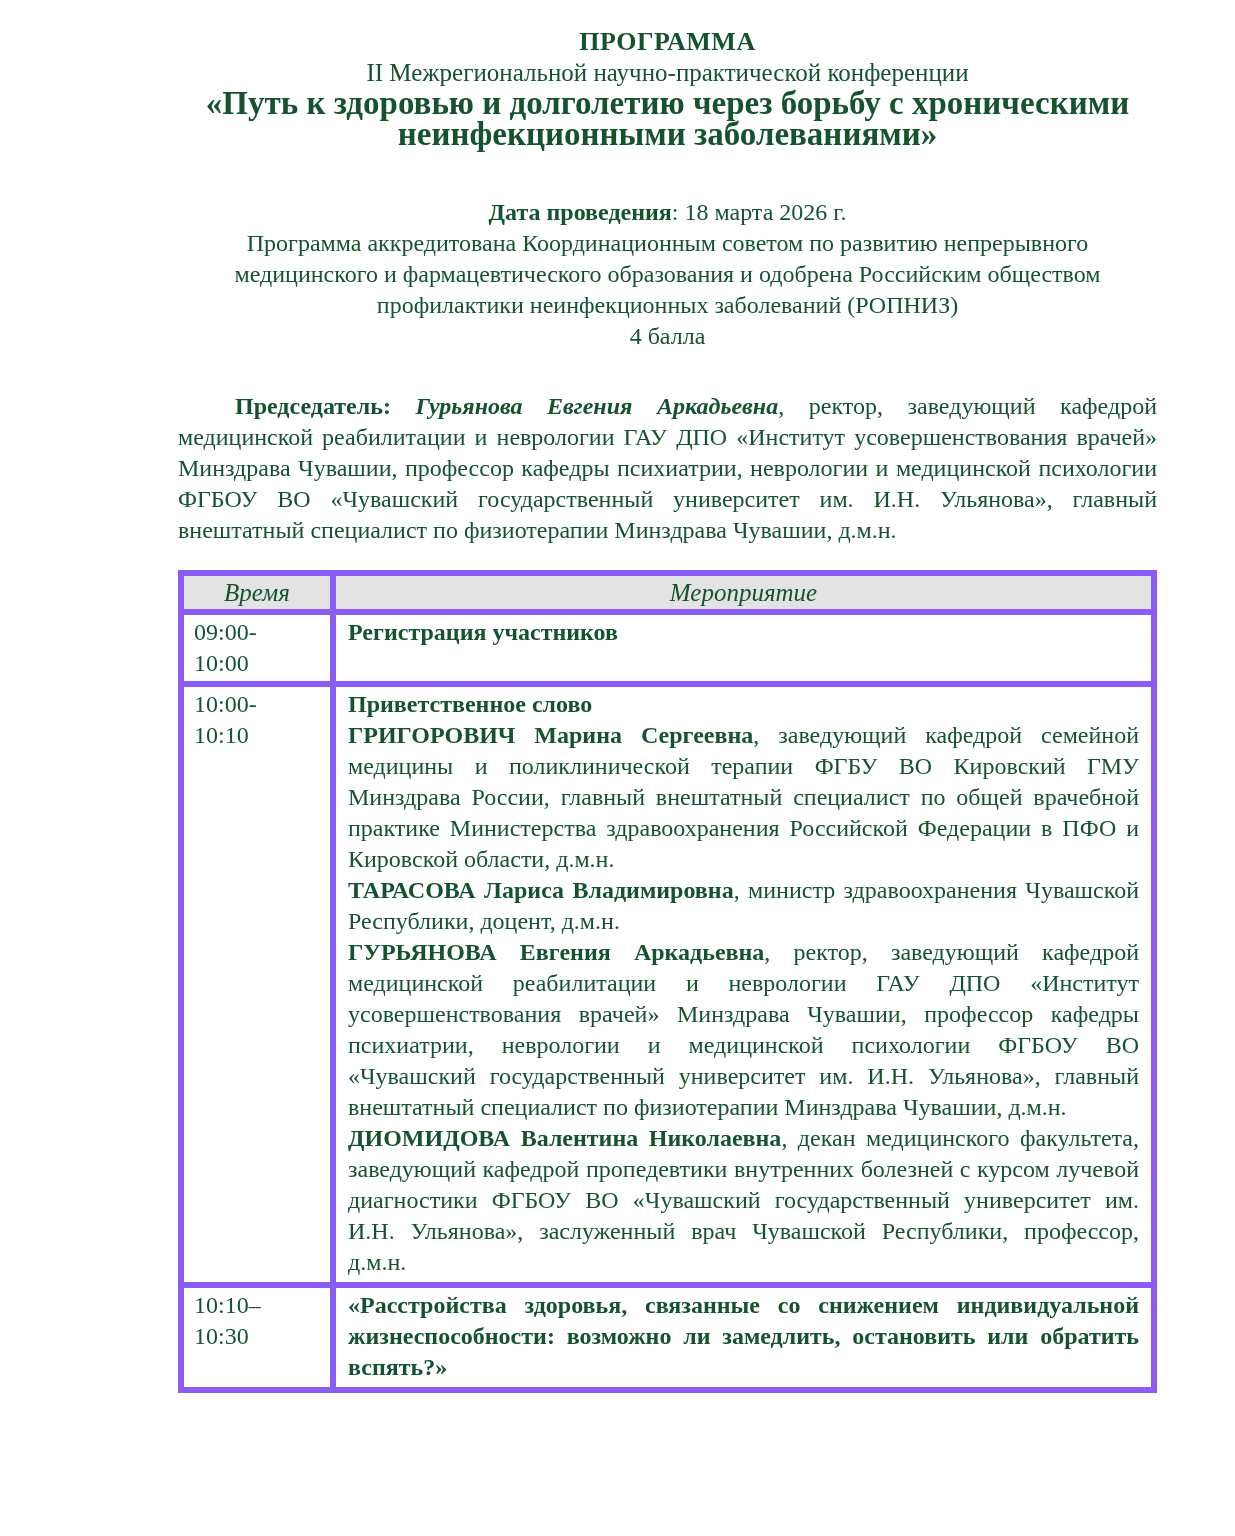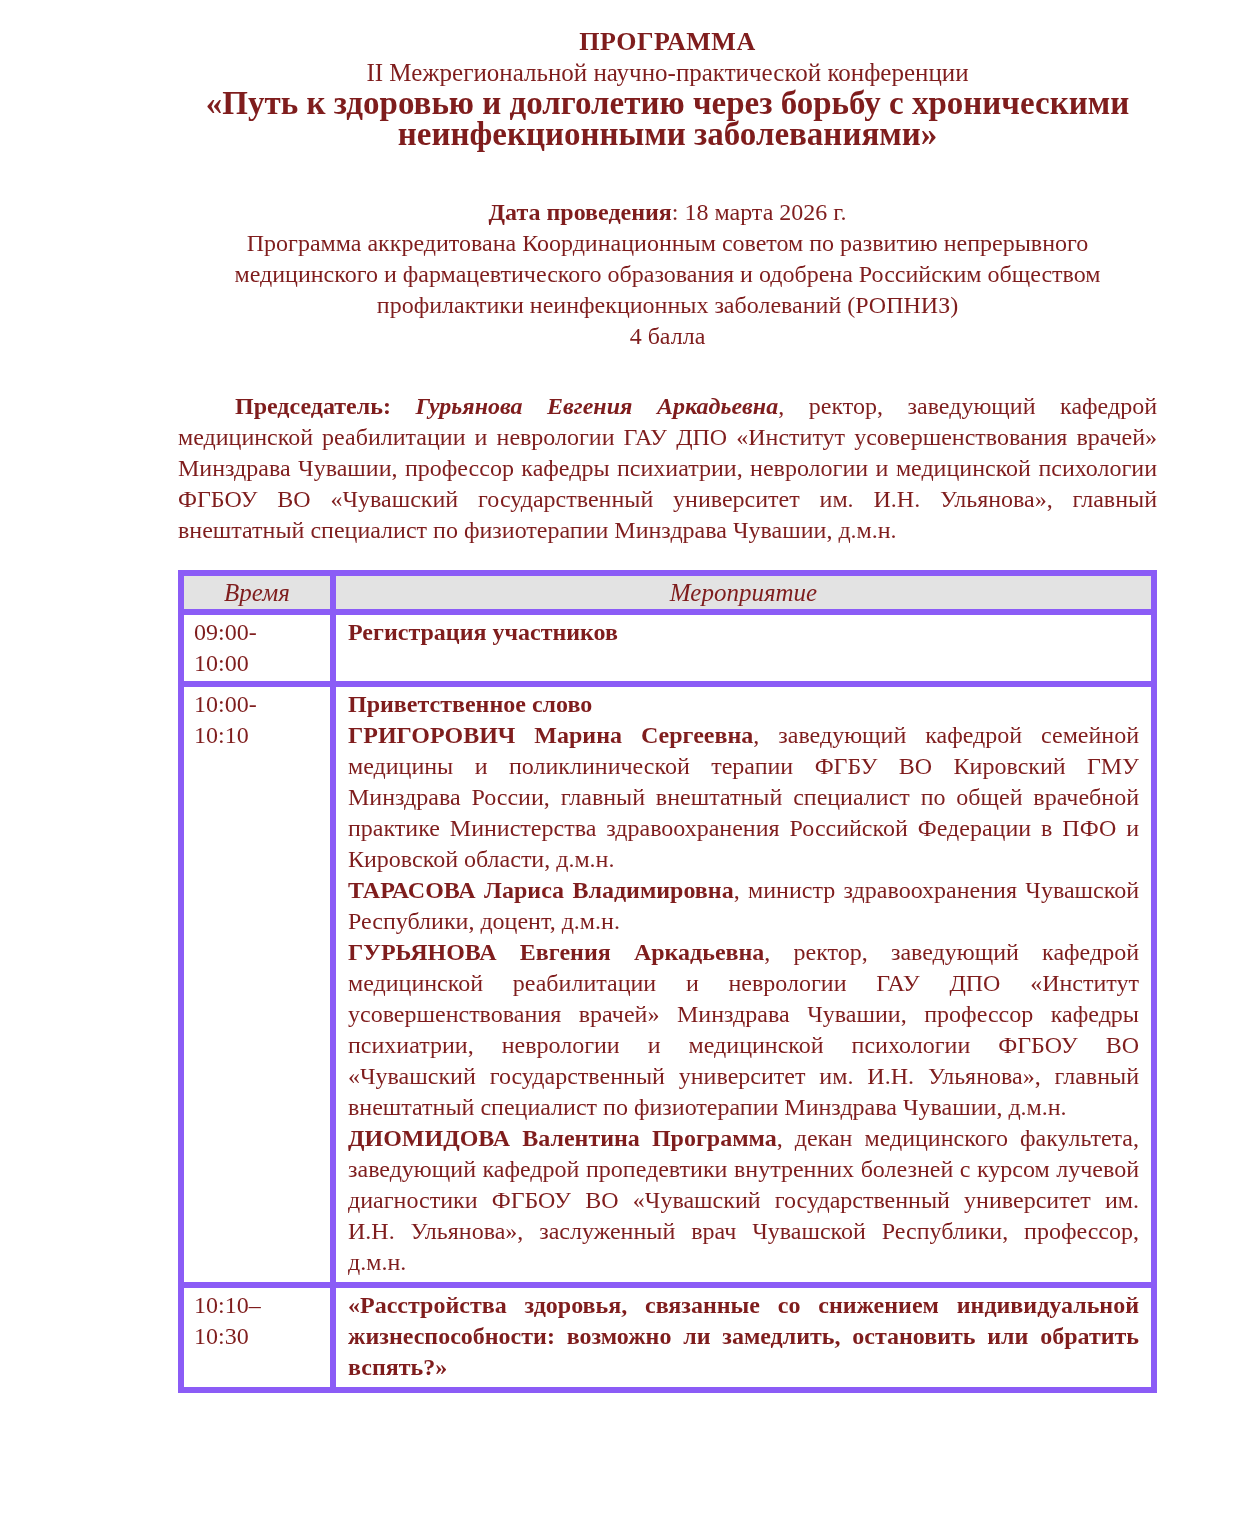--- a/index.html
+++ b/index.html
@@ -2,21 +2,21 @@
 <html><head>
 <meta charset="utf-8">
 <style>
   html, body { margin: 0; padding: 0; background: #ffffff; }
   .page {
     position: relative;
     width: 1235px;
     height: 1536px;
     margin: 0 auto;
     background: #ffffff;
-    color: #7f1d1d;
+    color: #14532d;
     font-family: "Liberation Serif", "DejaVu Serif", serif;
     font-size: 24px;
     line-height: 31px;
     box-sizing: border-box;
     padding: 26px 78px 0 178px;
     overflow: hidden;
   }
   .center { text-align: center; }
   .doc-title {
     font-weight: bold;
@@ -109,21 +109,21 @@
         </td>
       </tr>
       <tr>
         <td class="time-cell">10:00-
 10:10</td>
         <td class="event-cell">
           <div class="event-heading">Приветственное слово</div>
           <p class="speaker-par"><span class="speaker-name">ГРИГОРОВИЧ Марина Сергеевна</span><span>, заведующий кафедрой семейной медицины и поликлинической терапии ФГБУ ВО Кировский ГМУ Минздрава России, главный внештатный специалист по общей врачебной практике Министерства здравоохранения Российской Федерации в ПФО и Кировской области, д.м.н.</span></p>
           <p class="speaker-par"><span class="speaker-name">ТАРАСОВА Лариса Владимировна</span><span>, министр здравоохранения Чувашской Республики, доцент, д.м.н.</span></p>
           <p class="speaker-par"><span class="speaker-name">ГУРЬЯНОВА Евгения Аркадьевна</span><span>, ректор, заведующий кафедрой медицинской реабилитации и неврологии ГАУ ДПО «Институт усовершенствования врачей» Минздрава Чувашии, профессор кафедры психиатрии, неврологии и медицинской психологии ФГБОУ ВО «Чувашский государственный университет им. И.Н. Ульянова», главный внештатный специалист по физиотерапии Минздрава Чувашии, д.м.н.</span></p>
-          <p class="speaker-par"><span class="speaker-name">ДИОМИДОВА Валентина Программа</span><span>, декан медицинского факультета, заведующий кафедрой пропедевтики внутренних болезней с курсом лучевой диагностики ФГБОУ ВО «Чувашский государственный университет им. И.Н. Ульянова», заслуженный врач Чувашской Республики, профессор, д.м.н.</span></p>
+          <p class="speaker-par"><span class="speaker-name">ДИОМИДОВА Валентина Николаевна</span><span>, декан медицинского факультета, заведующий кафедрой пропедевтики внутренних болезней с курсом лучевой диагностики ФГБОУ ВО «Чувашский государственный университет им. И.Н. Ульянова», заслуженный врач Чувашской Республики, профессор, д.м.н.</span></p>
         </td>
       </tr>
       <tr>
         <td class="time-cell">10:10–
 10:30</td>
         <td class="event-cell">
           <div class="talk-title">«Расстройства здоровья, связанные со снижением индивидуальной жизнеспособности: возможно ли замедлить, остановить или обратить вспять?»</div>
         </td>
       </tr>
     </tbody>

